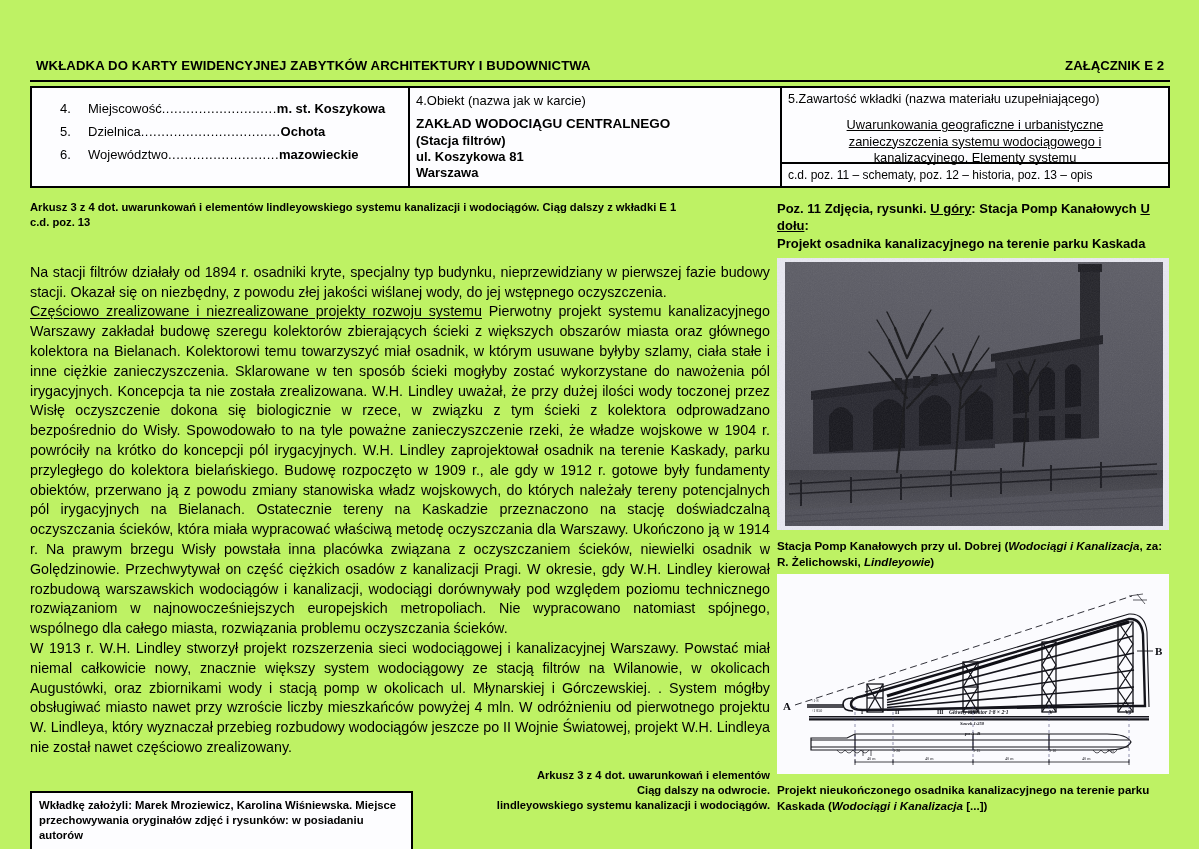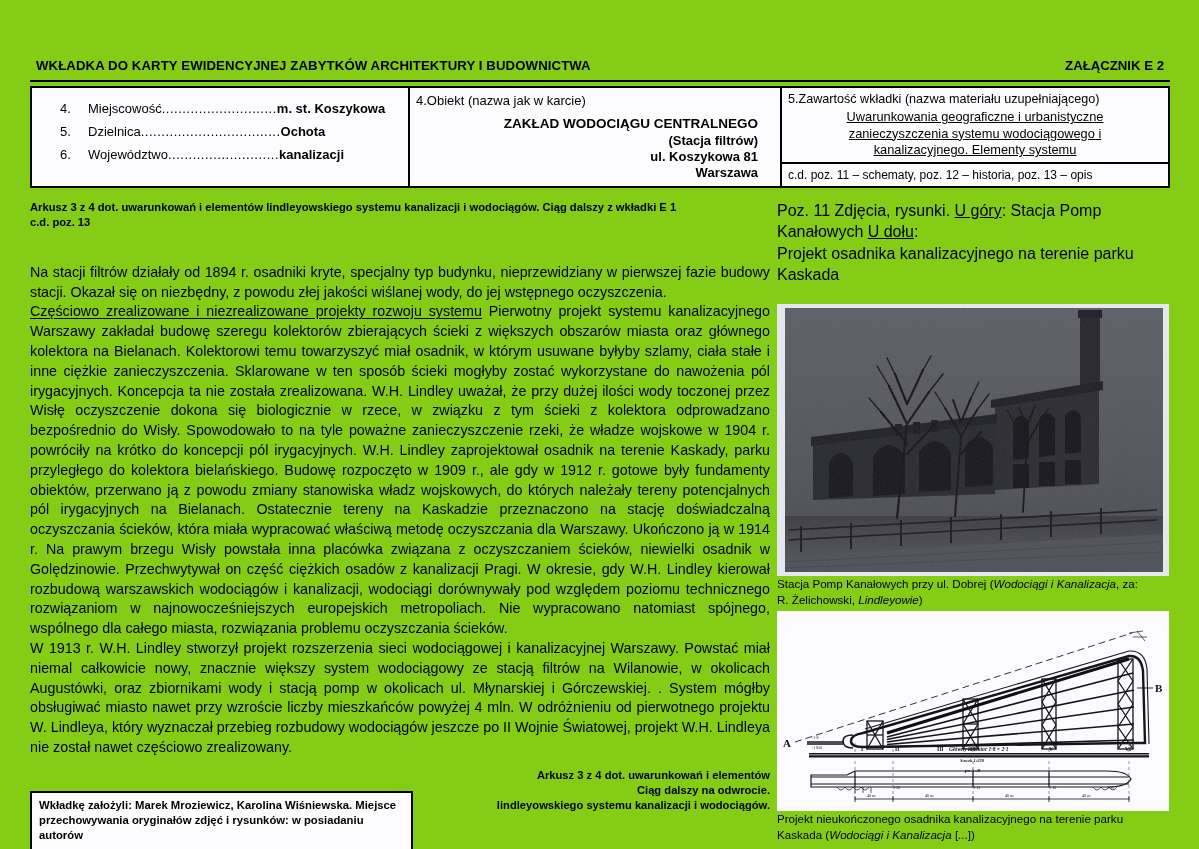--- a/index.html
+++ b/index.html
@@ -11,21 +11,21 @@
     width: 1199px;
     height: 849px;
     font-family: "Liberation Sans", sans-serif;
     color: #000000;
     overflow: hidden;
     position: relative;
   }
   .page {
     position: absolute;
     inset: 0;
-    background: #84cc16;
+    background: #bef264;
   }
 
   
   .doc-header {
     position: absolute;
     left: 36px;
     top: 58px;
     width: 1128px;
     height: 24px;
     display: flex;
@@ -91,42 +91,42 @@
     letter-spacing: 0.5px;
   }
   .loc-val {
     font-weight: bold;
     white-space: nowrap;
   }
 
   .cell-obj {
     width: 372px;
     border-right: 2px solid #000;
-    padding: 5px 16px 0 6px;
+    padding: 5px 8px 0 6px;
   }
   .obj-head {
     font-size: 13px;
     margin-bottom: 8px;
   }
   .obj-body {
-    text-align: right;
+    text-align: left;
     font-weight: bold;
     font-size: 13px;
     line-height: 1.25;
     padding-right: 6px;
   }
   .obj-body .obj-name { font-size: 13.5px; }
 
   .cell-content {
     flex: 1;
     padding: 4px 6px 0 6px;
   }
   .cont-head {
     font-size: 12.6px;
-    margin-bottom: 3px;
+    margin-bottom: 11px;
   }
   .cont-lines {
     text-align: center;
     font-weight: normal;
     font-size: 12.8px;
     line-height: 1.30;
   }
   .cont-lines span {
     text-decoration: underline;
     text-underline-offset: 1px;
@@ -197,30 +197,31 @@
   }
 
   
   .right-col {
     position: absolute;
     left: 777px;
     top: 200px;
     width: 392px;
   }
   .cap-top {
-    font-size: 16px;
-    font-weight: normal;
+    font-size: 13px;
+    font-weight: bold;
     line-height: 1.34;
-    margin-bottom: 18px;
+    margin-bottom: 6px;
   }
   .cap-top u { text-underline-offset: 1px; }
   .cap-under {
     font-size: 11.6px;
-    font-weight: normal;
+    font-weight: bold;
     line-height: 1.36;
+    margin-top: 8px;
   }
   .cap-under i { font-style: italic; }
 
   .photo-frame {
     width: 392px;
     height: 272px;
     position: relative;
     overflow: hidden;
     background: #4a4a52;
   }
@@ -256,21 +257,21 @@
       <div class="loc-row">
         <span class="loc-num">5.</span>
         <span class="loc-label">Dzielnica</span>
           <span class="loc-dots">..................................</span>
           <span class="loc-val">Ochota</span>
       </div>
       <div class="loc-row">
         <span class="loc-num">6.</span>
         <span class="loc-label">Województwo</span>
           <span class="loc-dots">...........................</span>
-          <span class="loc-val">kanalizacji</span>
+          <span class="loc-val">mazowieckie</span>
       </div>
     </div>
 
     <div class="cell cell-obj">
       <div class="obj-head">4.Obiekt (nazwa jak w karcie)</div>
       <div class="obj-body">
         <div class="obj-name">ZAKŁAD WODOCIĄGU CENTRALNEGO</div>
         <div>(Stacja filtrów)</div>
         <div>ul. Koszykowa 81</div>
         <div>Warszawa</div>

